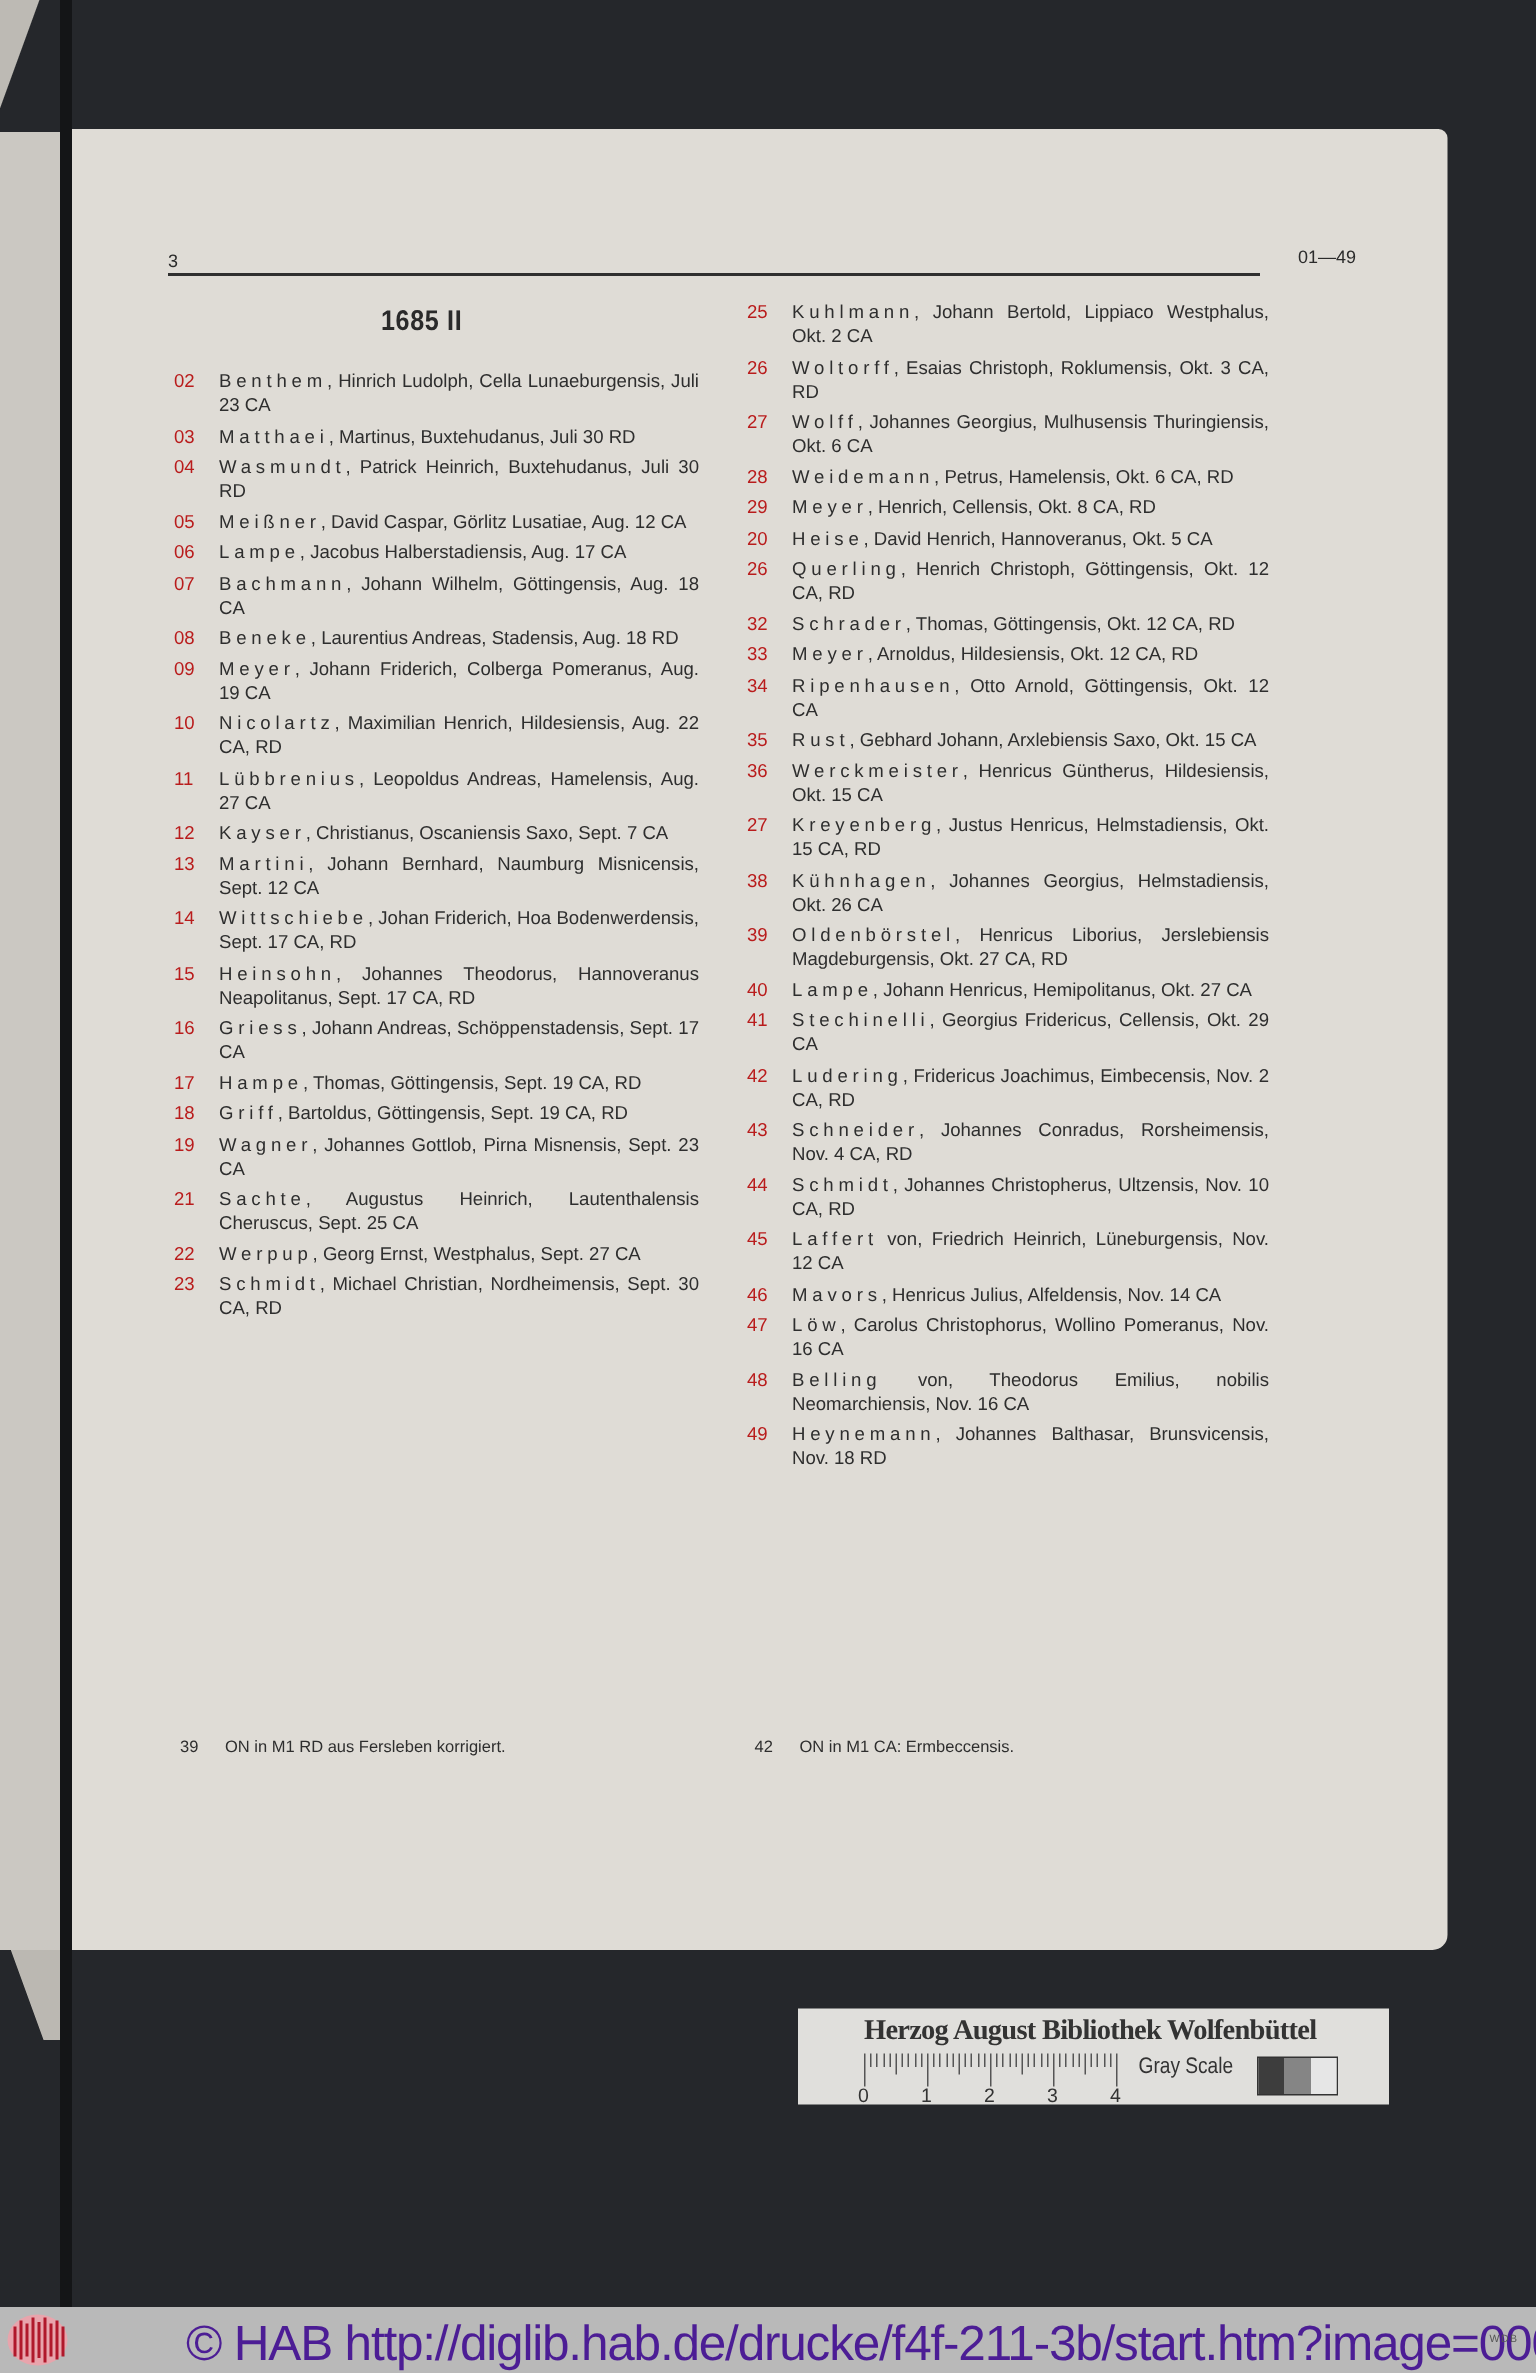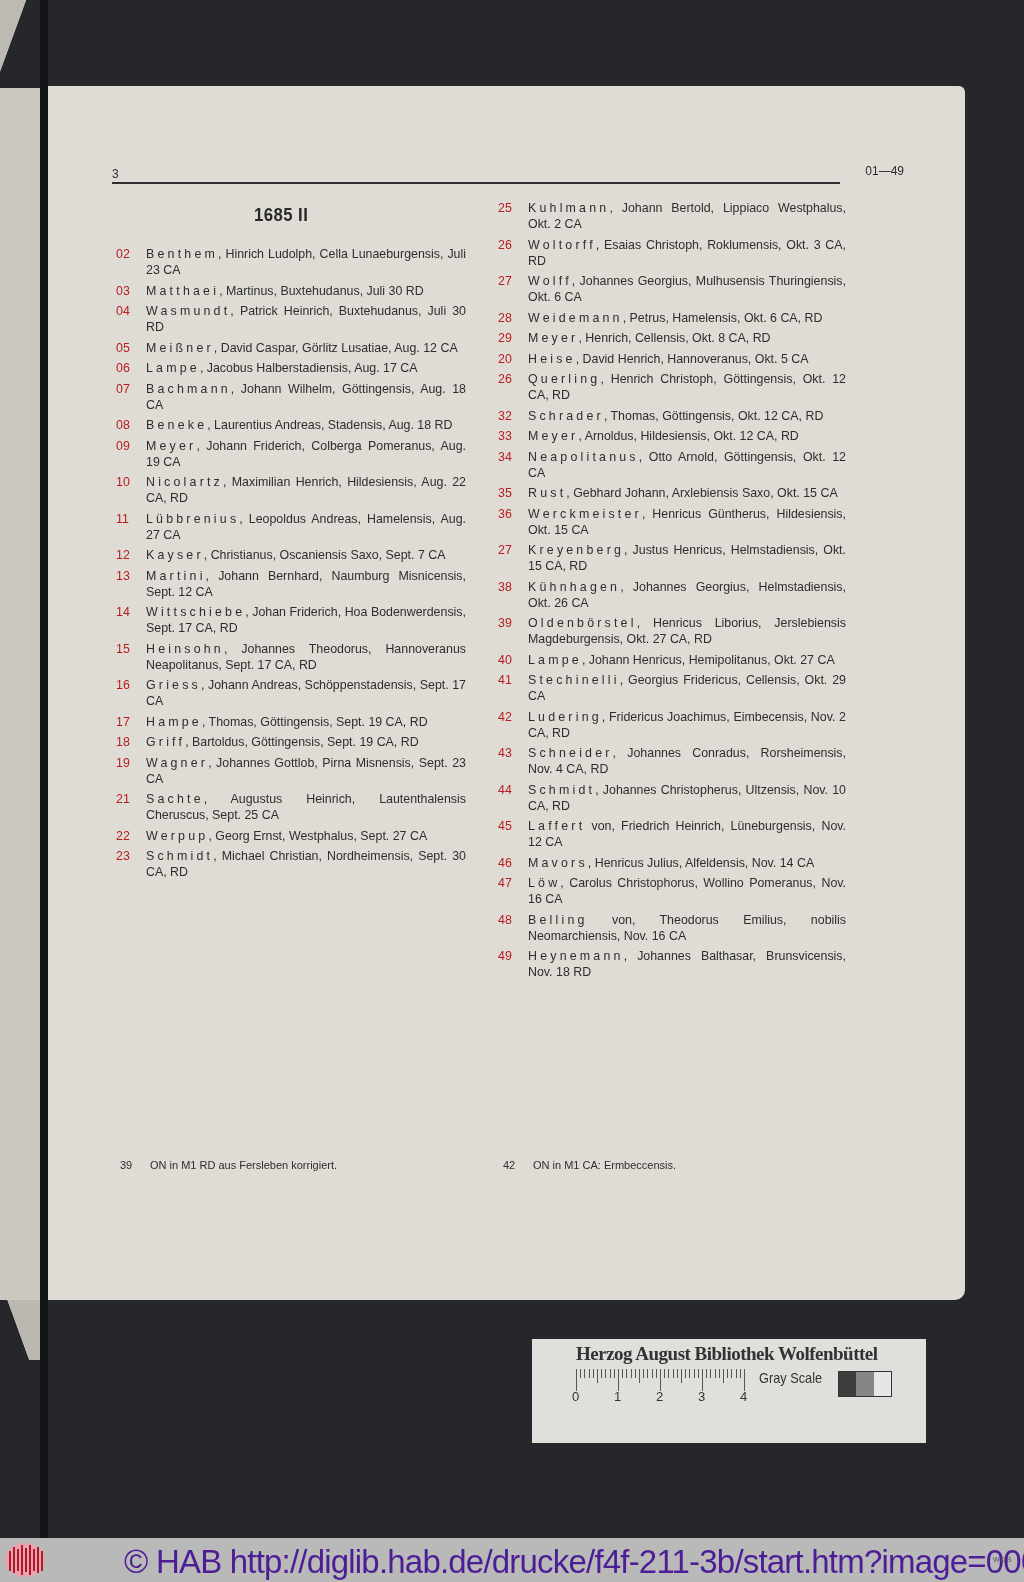--- a/index.html
+++ b/index.html
@@ -33,21 +33,21 @@
     .entry { position: relative; padding-left: 30px; margin-bottom: 4.5px; text-align: justify; }
     .entry .num { position: absolute; left: 0; top: 0; color: #b91c1c; }
     .entry .sur { letter-spacing: 3.2px; }
 
     .footnote { position: absolute; top: 1073px; font-size: 11px; color: #2e2e2e; }
     .footnote .fnum { display: inline-block; width: 30px; }
     .fn-left { left: 72px; }
     .fn-right { left: 455px; }
 
     
-    .card { position: absolute; left: 532px; top: 1339px; width: 394px; height: 104px; background: #e0dfdc; }
+    .card { position: absolute; left: 532px; top: 1339px; width: 394px; height: 64px; background: #e0dfdc; }
     .card .title { position: absolute; left: 44px; top: 4px; font-family: "Liberation Serif", serif;
       font-weight: bold; font-size: 19px; color: #333; letter-spacing: -0.5px; white-space: nowrap; }
     .ruler { position: absolute; left: 44px; top: 30px; width: 172px; height: 24px; }
     .tick { position: absolute; top: 0; width: 1px; background: #555; }
     .ruler-num { position: absolute; top: 50px; font-size: 13px; color: #333; }
     .gs-label { position: absolute; left: 227px; top: 30px; font-size: 15px; color: #333;
       transform: scaleX(0.85); transform-origin: left; }
     .gs-swatch { position: absolute; left: 306px; top: 32px; width: 54px; height: 26px; border: 1px solid #333; display: flex; }
     .gs-swatch span { flex: 1; }
 
@@ -101,21 +101,21 @@
   <div class="col col-right" id="col-right">
       <div class="entry"><span class="num">25</span><span class="sur">Kuhlmann</span><span class="rest">, Johann Bertold, Lippiaco Westphalus, Okt. 2 CA</span></div>
       <div class="entry"><span class="num">26</span><span class="sur">Woltorff</span><span class="rest">, Esaias Christoph, Roklumensis, Okt. 3 CA, RD</span></div>
       <div class="entry"><span class="num">27</span><span class="sur">Wolff</span><span class="rest">, Johannes Georgius, Mulhusensis Thuringiensis, Okt. 6 CA</span></div>
       <div class="entry"><span class="num">28</span><span class="sur">Weidemann</span><span class="rest">, Petrus, Hamelensis, Okt. 6 CA, RD</span></div>
       <div class="entry"><span class="num">29</span><span class="sur">Meyer</span><span class="rest">, Henrich, Cellensis, Okt. 8 CA, RD</span></div>
       <div class="entry"><span class="num">20</span><span class="sur">Heise</span><span class="rest">, David Henrich, Hannoveranus, Okt. 5 CA</span></div>
       <div class="entry"><span class="num">26</span><span class="sur">Querling</span><span class="rest">, Henrich Christoph, Göttingensis, Okt. 12 CA, RD</span></div>
       <div class="entry"><span class="num">32</span><span class="sur">Schrader</span><span class="rest">, Thomas, Göttingensis, Okt. 12 CA, RD</span></div>
       <div class="entry"><span class="num">33</span><span class="sur">Meyer</span><span class="rest">, Arnoldus, Hildesiensis, Okt. 12 CA, RD</span></div>
-      <div class="entry"><span class="num">34</span><span class="sur">Neapolitanus</span><span class="rest">, Otto Arnold, Göttingensis, Okt. 12 CA</span></div>
+      <div class="entry"><span class="num">34</span><span class="sur">Ripenhausen</span><span class="rest">, Otto Arnold, Göttingensis, Okt. 12 CA</span></div>
       <div class="entry"><span class="num">35</span><span class="sur">Rust</span><span class="rest">, Gebhard Johann, Arxlebiensis Saxo, Okt. 15 CA</span></div>
       <div class="entry"><span class="num">36</span><span class="sur">Werckmeister</span><span class="rest">, Henricus Güntherus, Hildesiensis, Okt. 15 CA</span></div>
       <div class="entry"><span class="num">27</span><span class="sur">Kreyenberg</span><span class="rest">, Justus Henricus, Helmstadiensis, Okt. 15 CA, RD</span></div>
       <div class="entry"><span class="num">38</span><span class="sur">Kühnhagen</span><span class="rest">, Johannes Georgius, Helmstadiensis, Okt. 26 CA</span></div>
       <div class="entry"><span class="num">39</span><span class="sur">Oldenbörstel</span><span class="rest">, Henricus Liborius, Jerslebiensis Magdeburgensis, Okt. 27 CA, RD</span></div>
       <div class="entry"><span class="num">40</span><span class="sur">Lampe</span><span class="rest">, Johann Henricus, Hemipolitanus, Okt. 27 CA</span></div>
       <div class="entry"><span class="num">41</span><span class="sur">Stechinelli</span><span class="rest">, Georgius Fridericus, Cellensis, Okt. 29 CA</span></div>
       <div class="entry"><span class="num">42</span><span class="sur">Ludering</span><span class="rest">, Fridericus Joachimus, Eimbecensis, Nov. 2 CA, RD</span></div>
       <div class="entry"><span class="num">43</span><span class="sur">Schneider</span><span class="rest">, Johannes Conradus, Rorsheimensis, Nov. 4 CA, RD</span></div>
       <div class="entry"><span class="num">44</span><span class="sur">Schmidt</span><span class="rest">, Johannes Christopherus, Ultzensis, Nov. 10 CA, RD</span></div>

